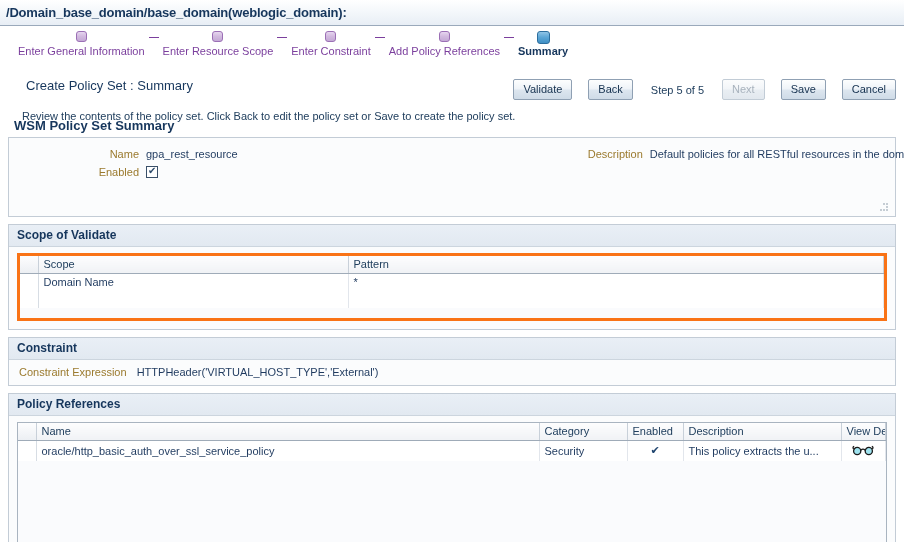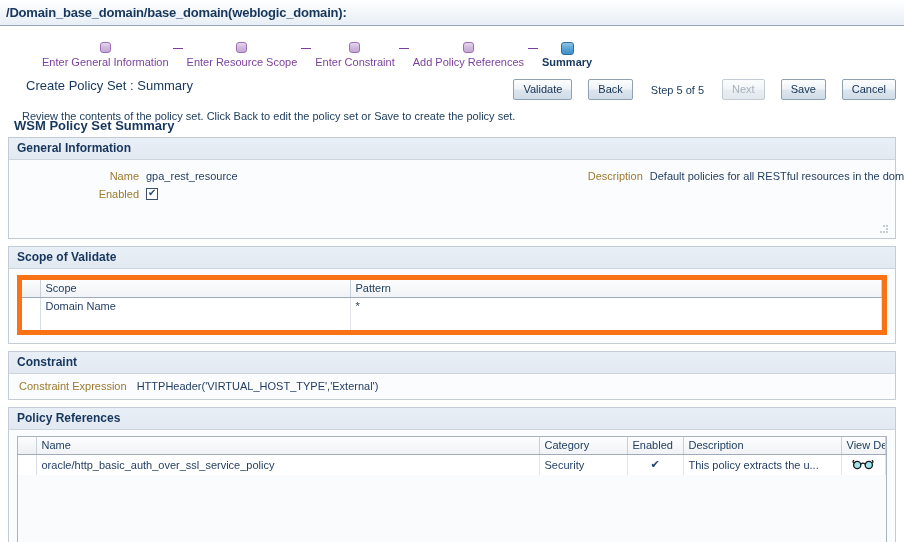--- a/index.html
+++ b/index.html
@@ -35,22 +35,21 @@
   .train-wrap {
     position: relative;
     height: 38px;
     padding-left: 14px;
     box-sizing: border-box;
   }
   .train {
     display: flex;
     align-items: flex-start;
     position: relative;
-    padding-top: 16px;
-    margin-left: 24px;
+    padding-top: 5px;
   }
   .stop {
     position: relative;
     text-align: center;
     flex: 0 0 auto;
   }
   .stop .node {
     width: 11px; height: 11px;
     border-radius: 3px;
     background: linear-gradient(to bottom, #e6d6ef 0%, #d2badf 48%, #c4a9d6 100%);
@@ -293,23 +292,23 @@
 
   
   .policy-table-wrap {
     border: 1px solid #a9b4c0;
     box-sizing: border-box;
     height: 125px;
     overflow: hidden;
     background: #ffffff;
   }
   .scope-table-wrap {
-    border: 5px solid #f97316;
-    box-sizing: border-box;
-    height: 60px;
+    border: 3px solid #f97316;
+    box-sizing: border-box;
+    height: 68px;
     overflow: hidden;
     background: #84cc16;
   }
 </style>
 </head>
 <body>
 
 <div class="titlebar">
   <span class="crumb">/Domain_base_domain/base_domain(weblogic_domain):</span>
 </div>
@@ -361,21 +360,20 @@
     <button class="btn">Save</button>
     <button class="btn">Cancel</button>
   </div>
 </div>
 
 <div class="content">
 
   <h2>WSM Policy Set Summary</h2>
 
   <div class="panel">
-    <div class="panel-head">General Information</div>
     <div class="panel-body" style="height:62px;">
       <div class="fields">
         <div class="fcol">
           <div class="frow">
             <div class="flabel w1">Name</div>
             <div class="fvalue">gpa_rest_resource</div>
           </div>
           <div class="frow">
             <div class="flabel w1">Enabled</div>
             <div class="fvalue">

